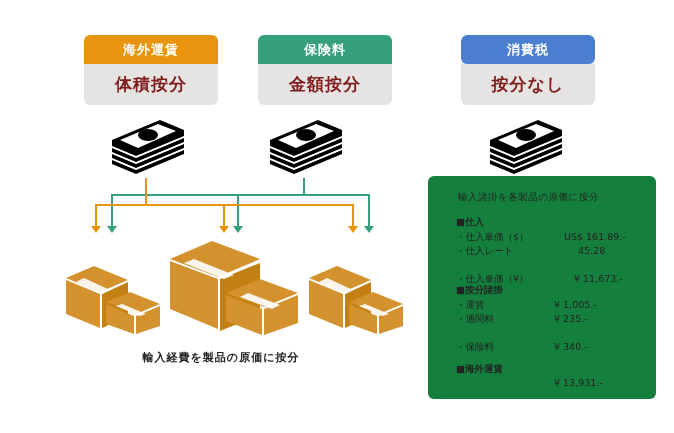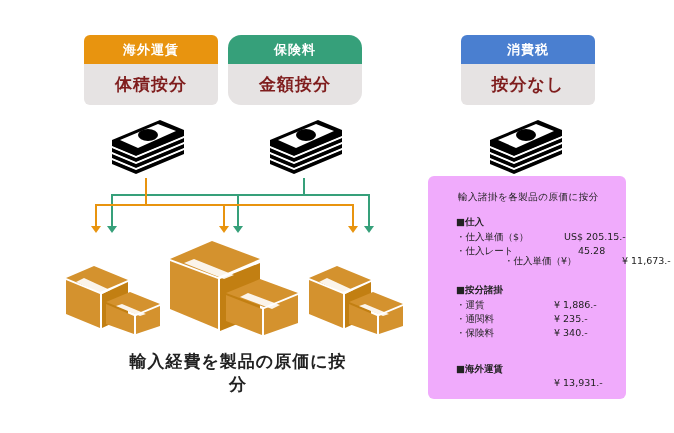--- a/index.html
+++ b/index.html
@@ -6,43 +6,43 @@
     body { width:674px; height:433px; position:relative; overflow:hidden;
            font-family: "DejaVu Sans", "Liberation Sans", sans-serif; color:#222; }
     .card { position:absolute; border-radius:6px; overflow:hidden; width:134px; height:70px; }
     .card .head { height:29px; color:#fff; font-size:13px; font-weight:bold;
                   display:flex; align-items:center; justify-content:center; letter-spacing:1px; }
     .card .body { height:41px; background:#e6e3e3; font-size:17px; font-weight:bold;
                   display:flex; align-items:center; justify-content:center; color:#7f1d1d; letter-spacing:1px; }
     .money { position:absolute; width:76px; height:58px; }
     .boxes { position:absolute; }
     svg.flow { position:absolute; left:0; top:0; }
-    .caption { position:absolute; left:128px; top:350px; width:220px; text-align:center;
-               font-size:17px; font-weight:bold; color:#222; letter-spacing:1px; }
-    .panel { position:absolute; left:428px; top:176px; width:198px; height:223px;
-             background:#f0abfc; border-radius:6px; font-size:9.5px; color:#222; }
+    .caption { position:absolute; left:111px; top:350px; width:220px; text-align:center;
+               font-size:11px; font-weight:bold; color:#222; letter-spacing:1px; }
+    .panel { position:absolute; left:428px; top:176px; width:228px; height:223px;
+             background:#15803d; border-radius:6px; font-size:9.5px; color:#222; }
     .panel .ptitle { position:absolute; left:30px; top:15px; font-weight:normal; letter-spacing:0.5px; }
     .panel .sec { position:absolute; left:28px; font-weight:bold; }
     .panel .row { position:absolute; left:28px; width:165px; height:14px;text-align:center; }
     .panel .row .lbl { position:absolute; left:0; top:0; }
     .panel .row .val { position:absolute; left:96px; top:0; white-space:nowrap; }
   </style>
 </head>
 <body>
 
 <div class="card" style="left:84px; top:35px;">
   <div class="head" style="background:#e8940f;">海外運賃</div>
   <div class="body">体積按分</div>
 </div>
-<div class="card" style="left:228px; top:35px;border-radius:13px;">
+<div class="card" style="left:258px; top:35px;">
   <div class="head" style="background:#36a07a;">保険料</div>
   <div class="body">金額按分</div>
 </div>
 <div class="card" style="left:461px; top:35px;">
-  <div class="head" style="background:#4a7fd0;">消費税</div>
+  <div class="head" style="background:#4a7fd0;border-radius:6px;">消費税</div>
   <div class="body">按分なし</div>
 </div>
 
 <svg class="money" style="left:110px; top:116px;" viewBox="0 0 76 58">
   <g fill="#000">
     <polygon points="2,24 50,4 74,14 74,20 26,40 2,30"></polygon>
     <polygon points="2,32 26,42 74,22 74,26 26,46 2,36"></polygon>
     <polygon points="2,38 26,48 74,28 74,32 26,52 2,42"></polygon>
     <polygon points="2,44 26,54 74,34 74,38 26,58 2,48"></polygon>
   </g>
@@ -151,41 +151,41 @@
 </svg>
 
 <div class="caption">輸入経費を製品の原価に按分</div>
 
 <div class="panel">
   <div class="ptitle">輸入諸掛を各製品の原価に按分</div>
 
   <div class="sec" style="top:40px;">■仕入</div>
   <div class="row" style="top:55px;">
     <span class="lbl">・仕入単価（$）</span>
-    <span class="val" style="left:108px;">US$ 205.15.-</span>
+    <span class="val" style="left:108px;">US$ 161.89.-</span>
   </div>
   <div class="row" style="top:69px;">
     <span class="lbl">・仕入レート</span>
     <span class="val" style="left:122px;">45.28</span>
   </div>
-  <div class="row" style="top:79px;margin-left:48px;">
+  <div class="row" style="top:97px;">
     <span class="lbl">・仕入単価（¥）</span>
     <span class="val" style="left:118px;">¥ 11,673.-</span>
   </div>
 
   <div class="sec" style="top:108px;">■按分諸掛</div>
   <div class="row" style="top:123px;">
     <span class="lbl">・運賃</span>
-    <span class="val" style="left:98px;">¥ 1,886.-</span>
+    <span class="val" style="left:98px;">¥ 1,005.-</span>
   </div>
   <div class="row" style="top:137px;">
     <span class="lbl">・通関料</span>
     <span class="val" style="left:98px;">¥ 235.-</span>
   </div>
-  <div class="row" style="top:151px;">
+  <div class="row" style="top:165px;">
     <span class="lbl">・保険料</span>
     <span class="val" style="left:98px;">¥ 340.-</span>
   </div>
 
   <div class="sec" style="top:187px;">■海外運賃</div>
   <div class="row" style="top:201px;">
     <span class="val" style="left:98px;">¥ 13,931.-</span>
   </div>
 </div>
 

